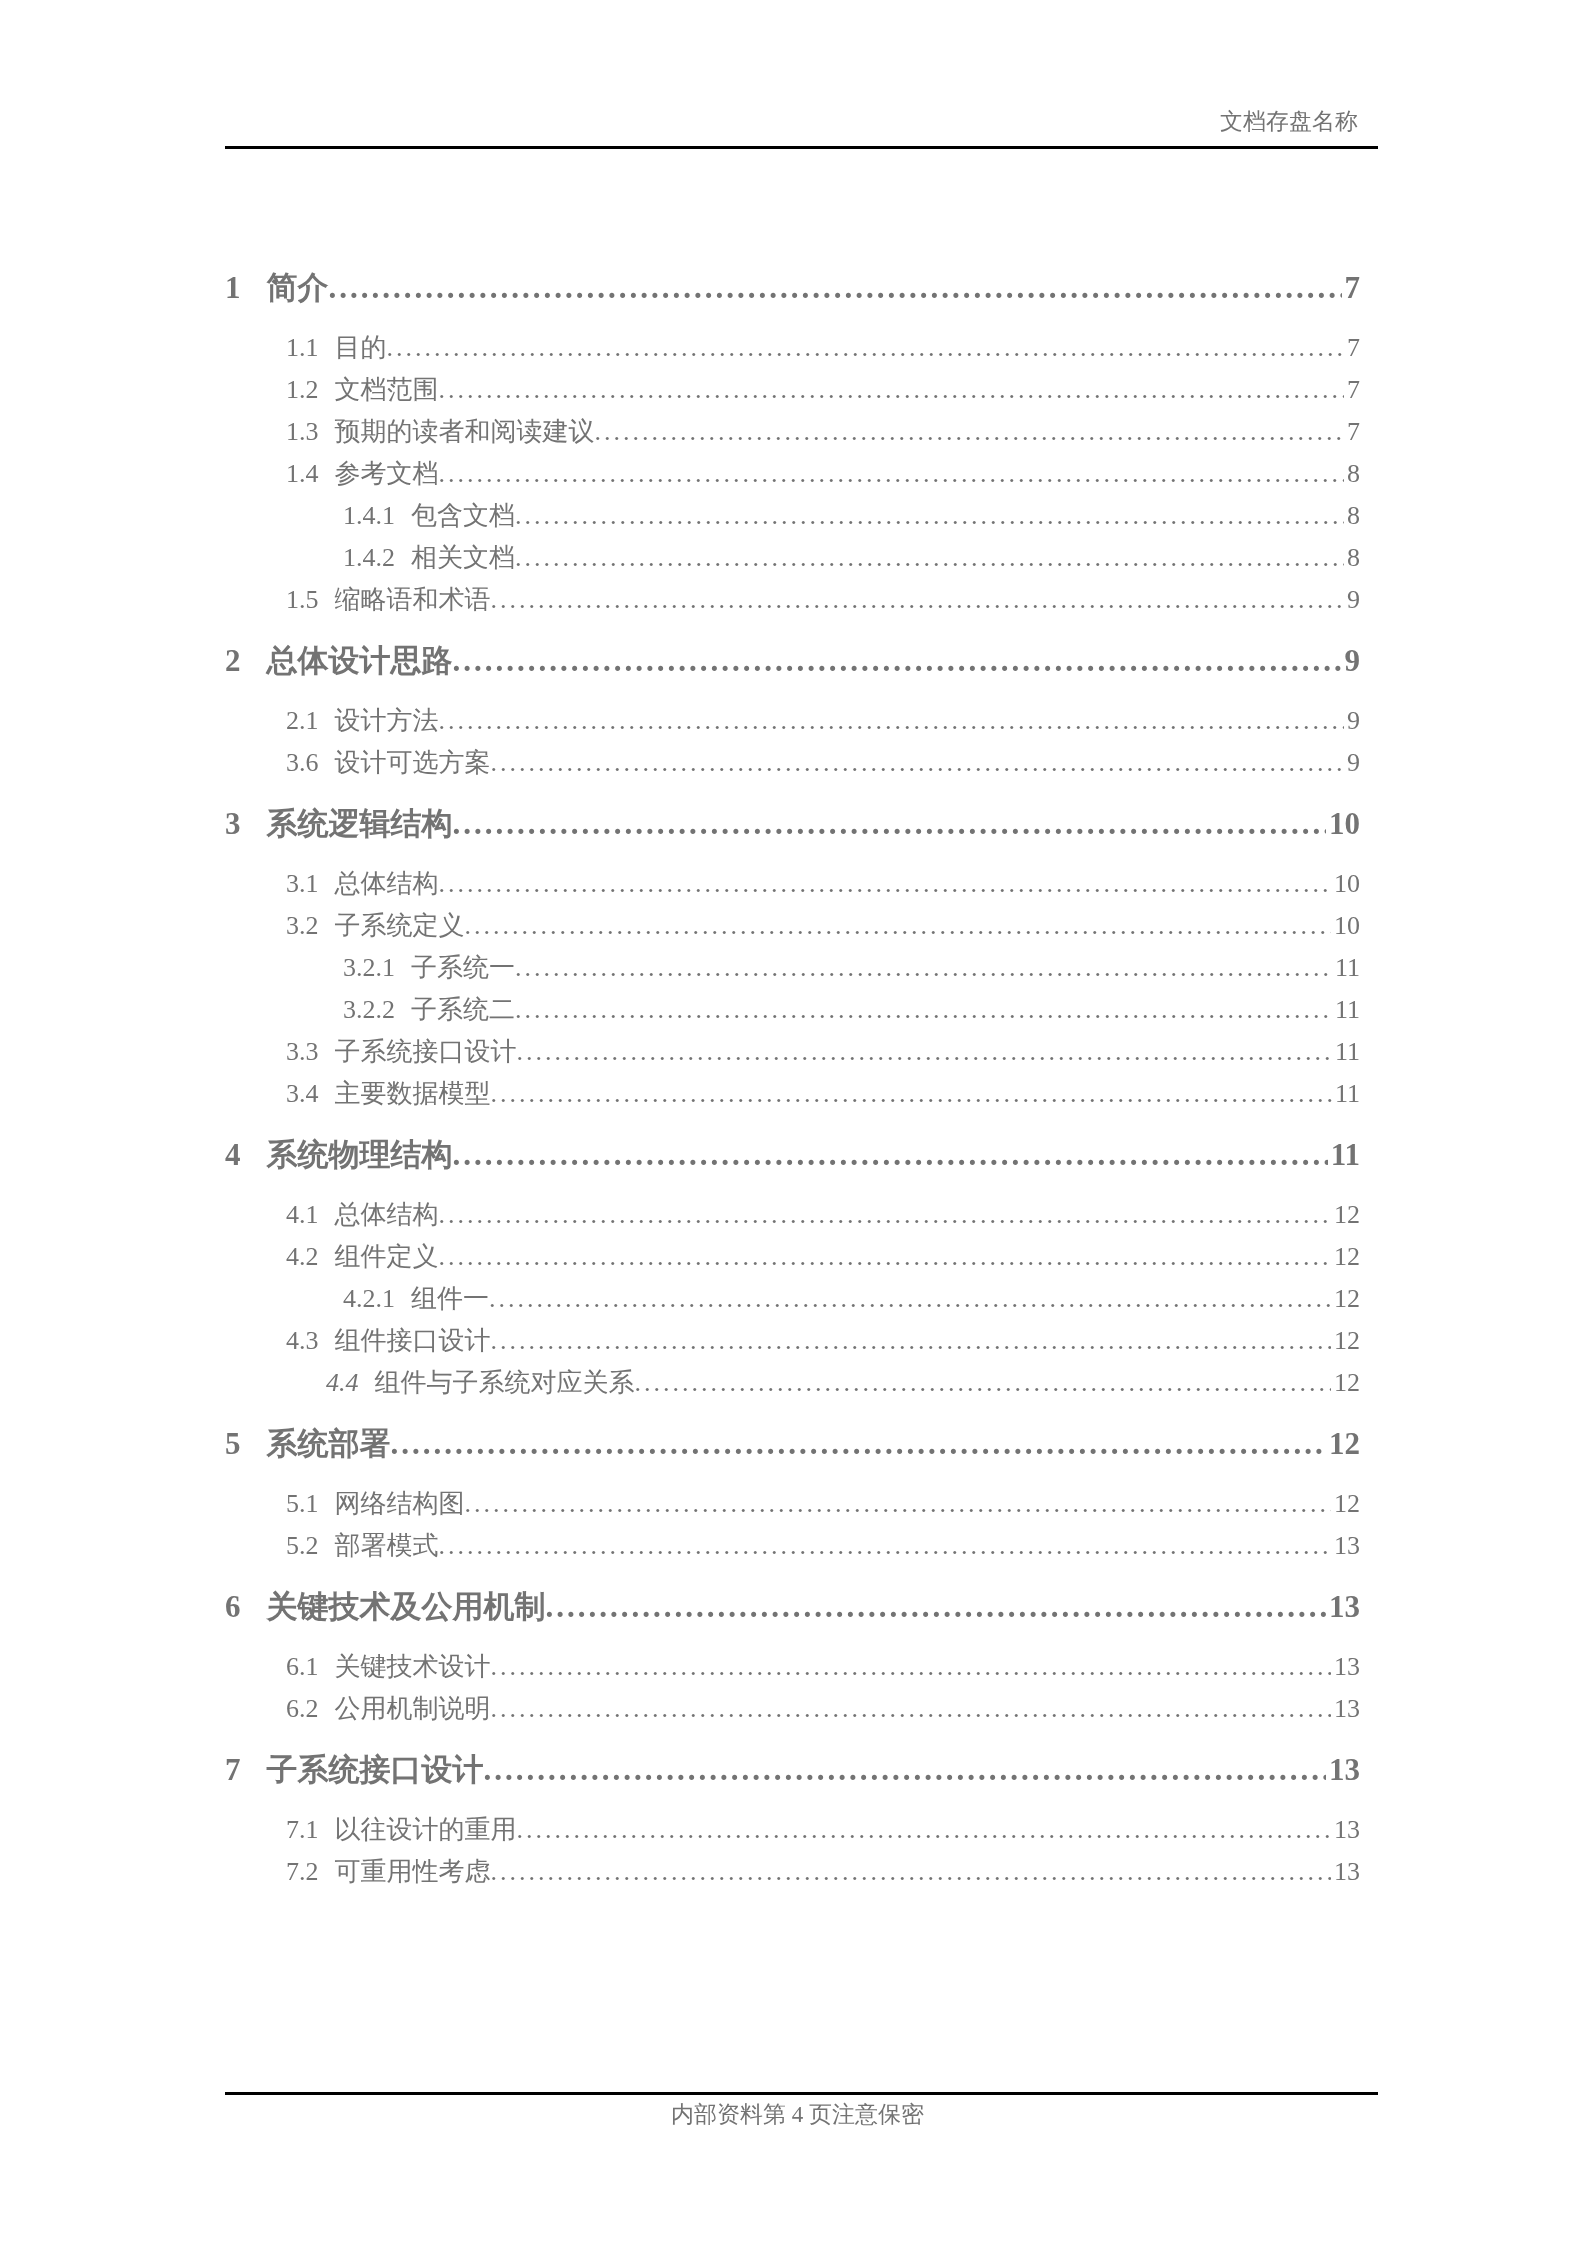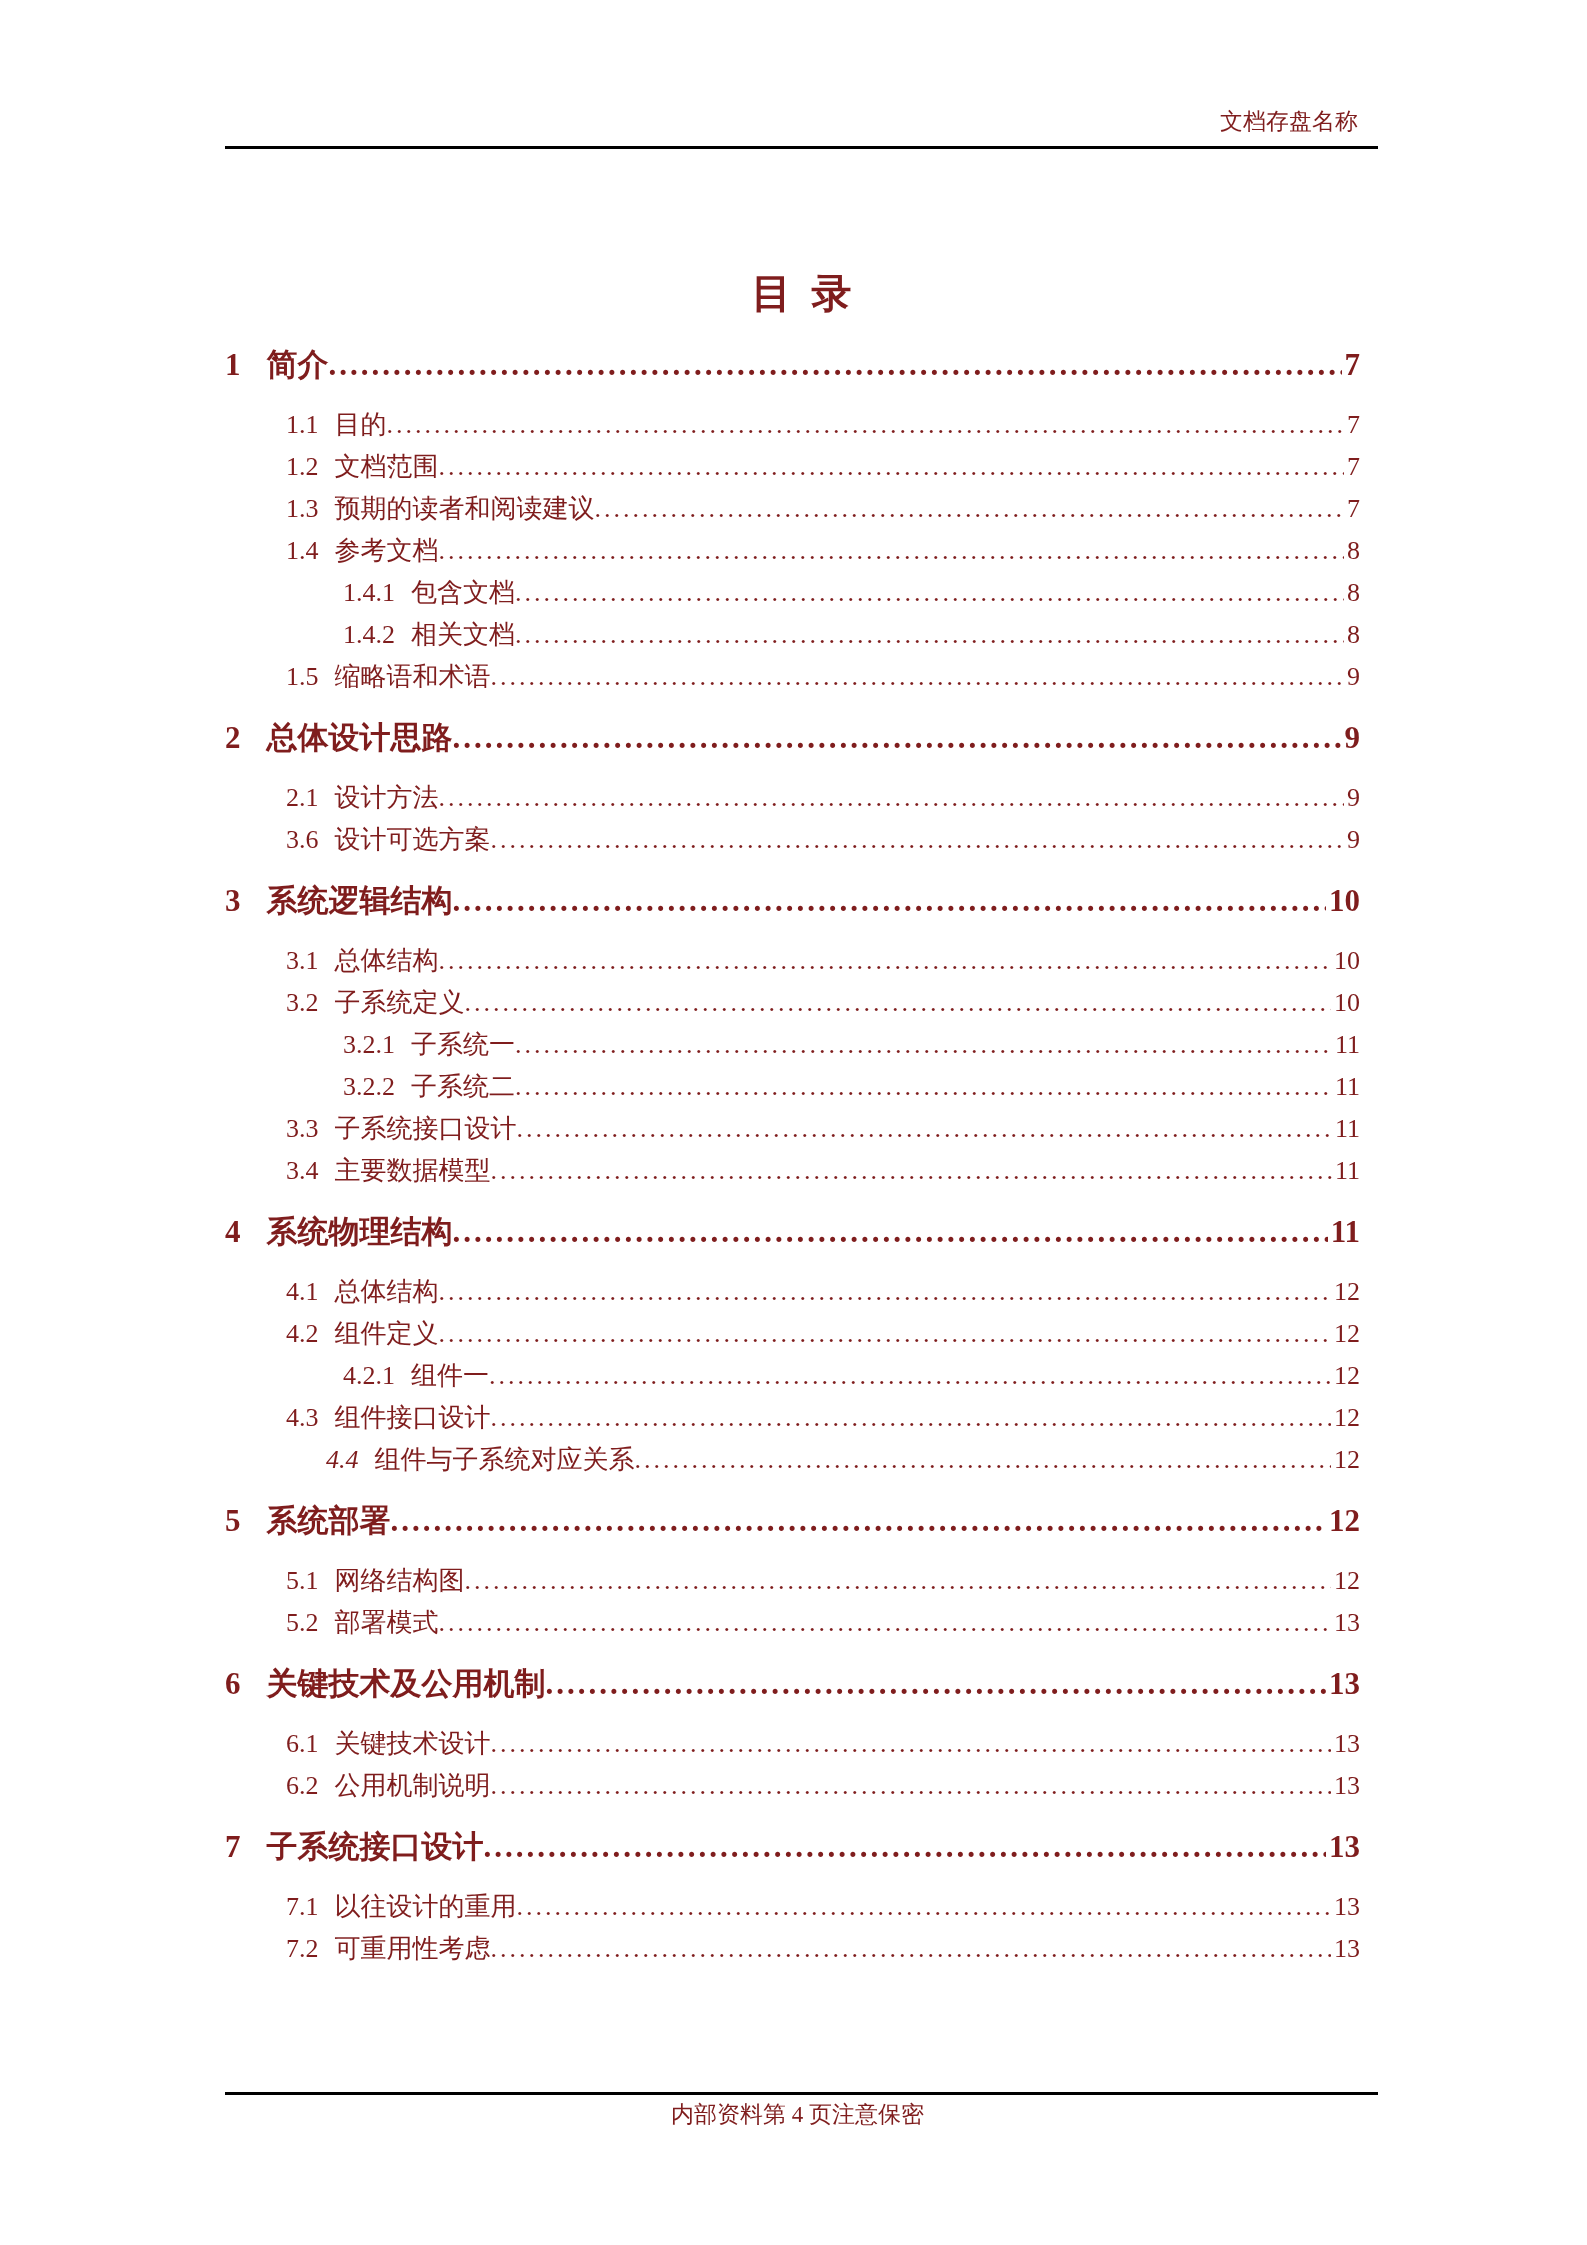--- a/index.html
+++ b/index.html
@@ -5,21 +5,21 @@
   html, body {
     margin: 0;
     padding: 0;
     background: #ffffff;
   }
   .page {
     position: relative;
     width: 1587px;
     height: 2245px;
     background: #ffffff;
-    color: #7f1d1d;
+    color: #737373;
     font-family: "Liberation Serif", "DejaVu Serif", serif;
     overflow: hidden;
   }
 
   
   .header-text {
     position: absolute;
     left: 225px;
     width: 1153px;
     top: 106px;
@@ -123,21 +123,20 @@
 <body>
 
 <div class="page">
 
   <div class="header-text">
     <span>文档存盘名称</span>
   </div>
   <div class="header-rule"></div>
 
   <div class="toc">
-    <div class="toc-title">目  录</div>
     <div class="toc-list">
   <div class="toc-row level-1">
     <span class="num">1</span>
     <span class="label">简介</span>
     <span class="dots"></span>
     <span class="pagenum">7</span>
   </div>
 
   <div class="toc-row level-2">
     <span class="num">1.1</span>

